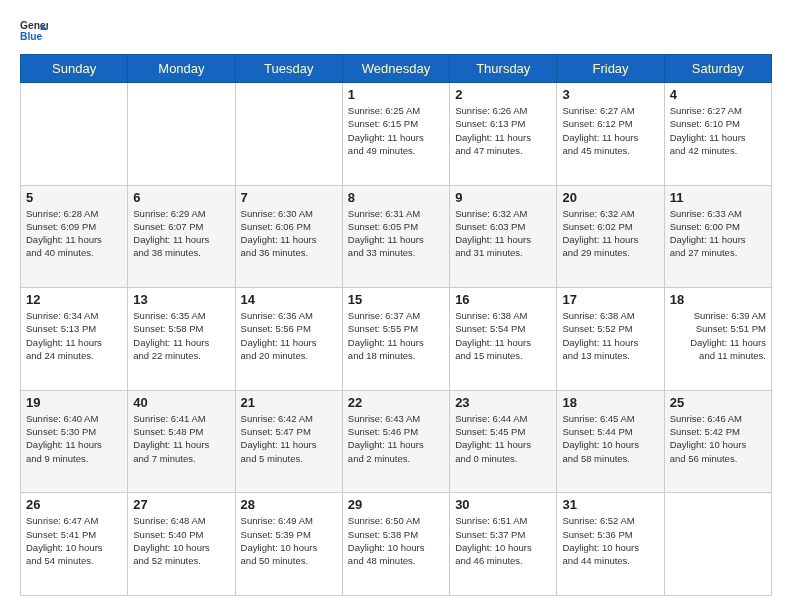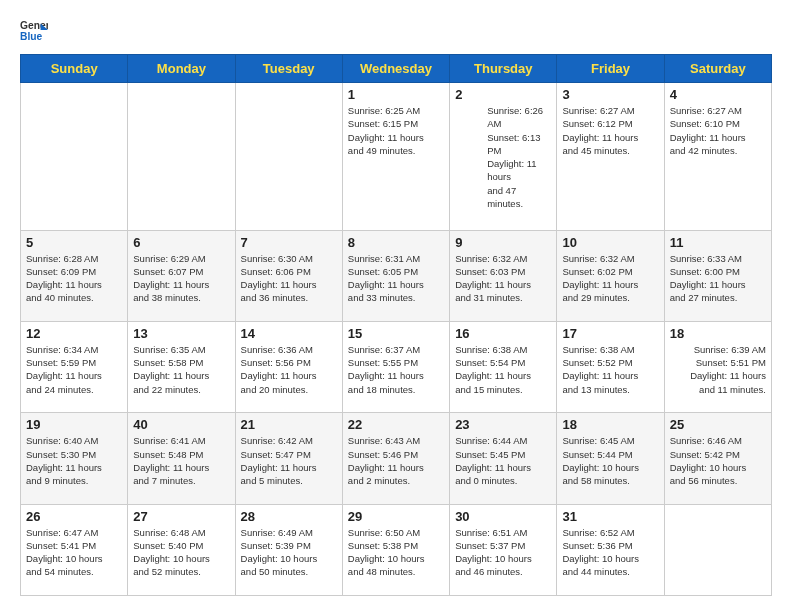--- a/index.html
+++ b/index.html
@@ -46,23 +46,23 @@
     }
     .calendar {
       flex: 1;
       border: 1px solid #ccc;
       border-collapse: collapse;
       width: 100%;
       table-layout: fixed;
     }
     .calendar th {
       background: #1565c0;
-      color: #fde047;
+      color: #fef9c3;
       font-size: 13px;
-      font-weight: bold;
+      font-weight: normal;
       text-align: center;
       padding: 6px 2px;
       border: 1px solid #1255a0;
     }
     .calendar td {
       border: 1px solid #ccc;
       vertical-align: top;
       padding: 4px 5px;
       font-size: 10px;
       color: #333;
@@ -121,21 +121,21 @@
           <td></td>
           <td>
             <div class="day-number">1</div>
             <div class="cell-info" style="white-space: pre-line;">Sunrise: 6:25 AM
 Sunset: 6:15 PM
 Daylight: 11 hours
 and 49 minutes.</div>
           </td>
           <td>
             <div class="day-number">2</div>
-            <div class="cell-info" style="white-space: pre-line; margin-left: 32px;">Sunrise: 6:26 AM
+            <div class="cell-info" style="white-space: pre-line;">Sunrise: 6:26 AM
 Sunset: 6:13 PM
 Daylight: 11 hours
 and 47 minutes.</div>
           </td>
           <td>
             <div class="day-number">3</div>
             <div class="cell-info" style="white-space: pre-line;">Sunrise: 6:27 AM
 Sunset: 6:12 PM
 Daylight: 11 hours
 and 45 minutes.</div>
@@ -178,39 +178,39 @@
 and 33 minutes.</div>
           </td>
           <td class="alt-row">
             <div class="day-number">9</div>
             <div class="cell-info" style="white-space: pre-line;">Sunrise: 6:32 AM
 Sunset: 6:03 PM
 Daylight: 11 hours
 and 31 minutes.</div>
           </td>
           <td class="alt-row">
-            <div class="day-number">10</div>
+            <div class="day-number">20</div>
             <div class="cell-info" style="white-space: pre-line;">Sunrise: 6:32 AM
 Sunset: 6:02 PM
 Daylight: 11 hours
 and 29 minutes.</div>
           </td>
           <td class="alt-row">
             <div class="day-number">11</div>
             <div class="cell-info" style="white-space: pre-line;">Sunrise: 6:33 AM
 Sunset: 6:00 PM
 Daylight: 11 hours
 and 27 minutes.</div>
           </td>
         </tr>
         <tr>
           <td>
             <div class="day-number">12</div>
             <div class="cell-info" style="white-space: pre-line;">Sunrise: 6:34 AM
-Sunset: 5:59 PM
+Sunset: 5:13 PM
 Daylight: 11 hours
 and 24 minutes.</div>
           </td>
           <td>
             <div class="day-number">13</div>
             <div class="cell-info" style="white-space: pre-line;">Sunrise: 6:35 AM
 Sunset: 5:58 PM
 Daylight: 11 hours
 and 22 minutes.</div>
           </td>

